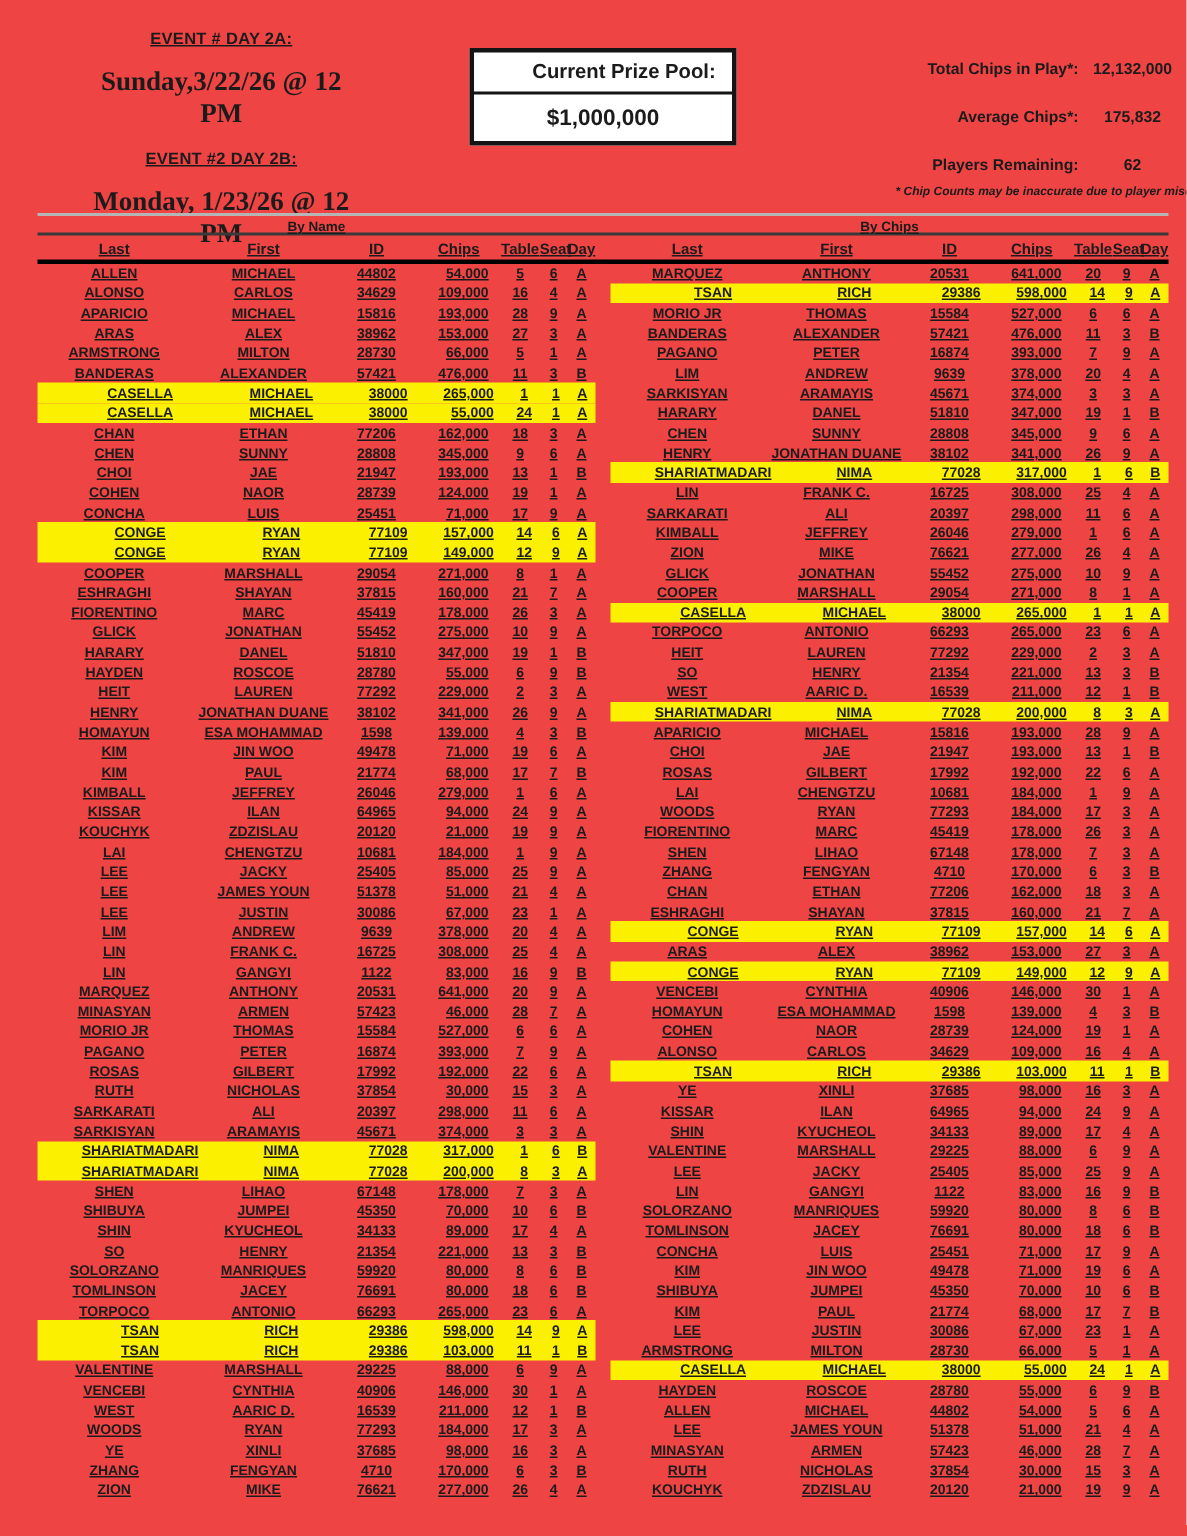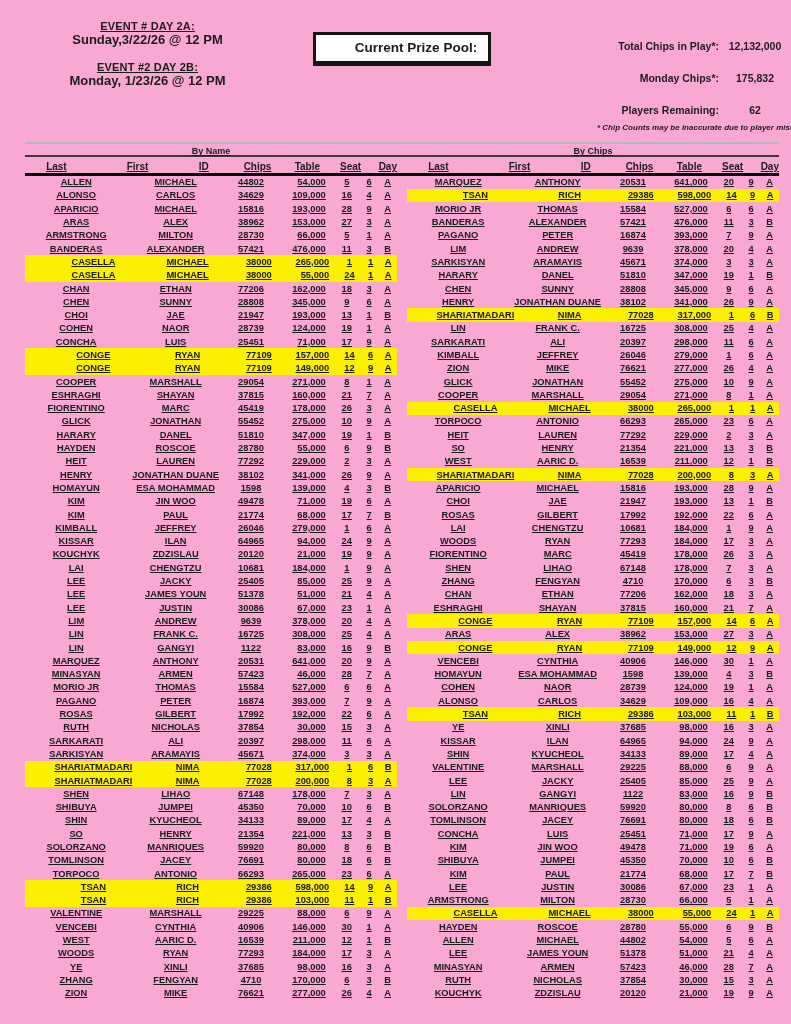--- a/index.html
+++ b/index.html
@@ -1,23 +1,23 @@
 <!DOCTYPE html>
 <html style="--hl: #FBF000;"><head>
 <meta charset="utf-8">
 <style>
   html,body{margin:0;padding:0;background:#fff;}
   .sheet{
-    position:relative;width:791px;height:1024px;background:#f9a8d4;
+    position:relative;width:791px;height:1024px;background:#ef4444;
     font-family:"Liberation Sans","DejaVu Sans",sans-serif;color:#1b1b1b;overflow:hidden;
   }
   
   .events{position:absolute;left:55px;top:20px;width:185px;text-align:center;}
   .event-title{font-size:11px;font-weight:700;text-decoration:underline;letter-spacing:.2px;}
-  .event-date{font-size:13px;font-weight:700;margin-top:0;margin-bottom:14px;}
+  .event-date{font-size:18px;font-weight:700;margin-top:12px;margin-bottom:14px;font-family:Liberation Serif, serif;}
   
   .prize{position:absolute;left:313px;top:32px;width:172px;border:3px solid #141414;background:#fff;}
   .prize-label{height:26px;line-height:26px;text-align:center;font-size:13.5px;font-weight:700;border-bottom:2.5px solid #141414;padding-left:28px;}
   .prize-value{height:31px;line-height:31px;text-align:center;font-size:15px;font-weight:700;}
   
   .stats{position:absolute;left:573px;top:21px;width:213px;}
   .stats-box{border:1.5px solid #8a8a8a;}
   .stat-row{display:flex;align-items:stretch;height:14px;}
   .stat-row.loose{height:15px;margin-top:17px;}
   .stat-label{width:146px;text-align:right;font-weight:700;font-size:10.5px;padding-right:5px;display:flex;align-items:center;justify-content:flex-end;}
@@ -27,21 +27,21 @@
   
   .tables-wrap{position:absolute;left:25px;top:142px;width:754px;height:870px;}
   .hline{position:absolute;left:0;width:100%;}
   .hline0{top:0;height:1.5px;background:#b5b5b5;}
   .hline1{top:13px;height:2px;background:#3a3a3a;}
   .hline2{top:31px;height:2.5px;background:#000;}
   .tbl{position:absolute;top:2px;width:372px;text-decoration:underline;}
   .tbl.left{left:0;}
   .tbl.right{left:382px;}
   .tbl-title{height:13px;line-height:14px;text-align:center;font-size:9px;font-weight:700;}
-  .thead{display:flex;height:18.5px;align-items:center;font-size:10px;font-weight:700;gap:20px;}
+  .thead{display:flex;height:18.5px;align-items:center;font-size:10px;font-weight:700;}
   .trow{display:flex;height:13.3px;align-items:center;font-size:9.3px;font-weight:700;}
   .trow.hl{background:var(--hl,#FBF000);padding-left:20px;}
   .c{text-align:center;overflow:visible;white-space:nowrap;}
   .c0{width:27.5%;} .c1{width:26%;} .c2{width:14.5%;}
   .c3{width:15%;} .c4{width:7%;} .c5{width:5%;} .c6{width:5%;}
   .trow .c3{text-align:right;box-sizing:border-box;padding-right:8px;}
 </style>
 </head>
 <body>
 
@@ -49,29 +49,30 @@
 
   <div class="events">
     <div class="event-title">EVENT # DAY 2A:</div>
     <div class="event-date">Sunday,3/22/26 @ 12 PM</div>
     <div class="event-title">EVENT #2 DAY 2B:</div>
     <div class="event-date">Monday, 1/23/26 @ 12 PM</div>
   </div>
 
   <div class="prize">
     <div class="prize-label">Current Prize Pool:</div>
+    <div class="prize-value">$1,000,000</div>
   </div>
 
   <div class="stats">
     <div class="stat-row loose">
       <div class="stat-label">Total Chips in Play*:</div>
       <div class="stat-value">12,132,000</div>
     </div>
     <div class="stat-row loose">
-      <div class="stat-label">Monday Chips*:</div>
+      <div class="stat-label">Average Chips*:</div>
       <div class="stat-value">175,832</div>
     </div>
     <div class="stat-row loose">
       <div class="stat-label">Players Remaining:</div>
       <div class="stat-value">62</div>
     </div>
     <div class="footnote">* Chip Counts may be inaccurate due to player miscount</div>
   </div>
 
   <div class="tables-wrap">

